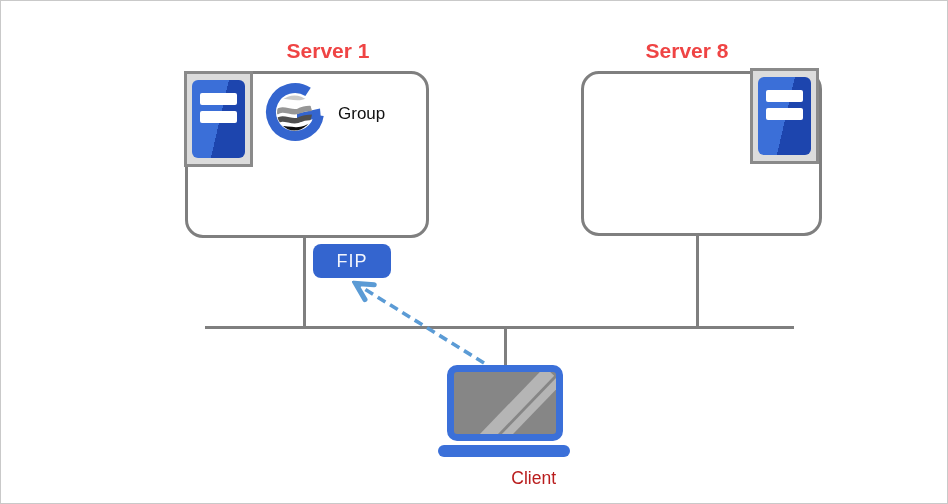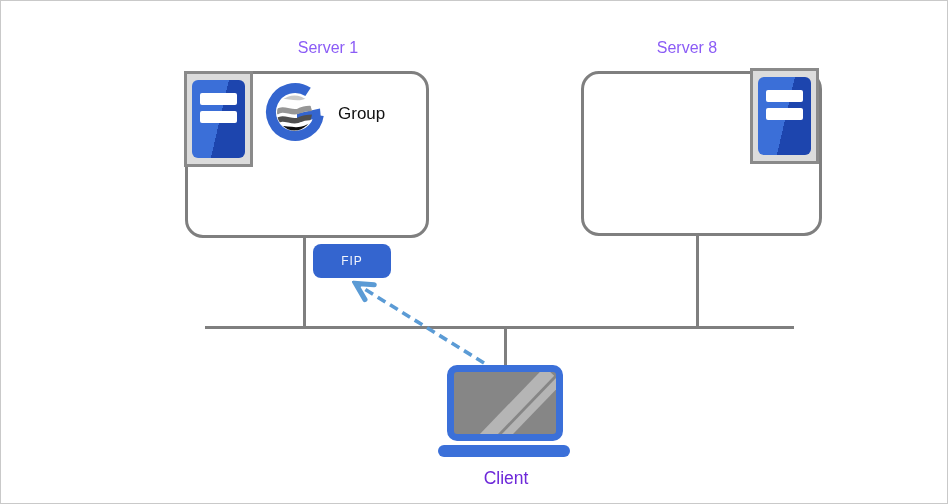--- a/index.html
+++ b/index.html
@@ -3,61 +3,61 @@
 <meta charset="utf-8">
 <style>
   html,body{margin:0;padding:0;background:#fff;font-family:"Liberation Sans",sans-serif;}
   .canvas{position:relative;width:948px;height:504px;background:#ffffff;border:1px solid #c9c9c9;box-sizing:border-box;overflow:hidden;}
 
   
   .node-box{position:absolute;border:3px solid #7f7f7f;border-radius:18px;background:#ffffff;box-sizing:border-box;}
   .box-server1{left:184px;top:70px;width:244px;height:167px;}
   .box-server2{left:580px;top:70px;width:241px;height:165px;}
 
-  .node-title{position:absolute;font-size:16px;color:#8b5cf6;text-align:center;width:166px;}
+  .node-title{position:absolute;font-size:21px;color:#ef4444;text-align:center;width:166px;font-weight:bold;}
   .title-server1{left:244px;top:38px;}
   .title-server2{left:603px;top:38px;}
 
   
   .server-icon{position:absolute;width:69px;height:96px;border:3px solid #8a8a8a;background:#dcdcdc;box-sizing:border-box;}
   .icon-server1{left:183px;top:70px;}
   .icon-server2{left:749px;top:67px;}
   .tower{position:absolute;left:5px;top:6px;width:53px;height:78px;border-radius:6px;
          background:linear-gradient(103deg,#3b6fd8 52%,#1d45ae 52%);}
   .tower .bar{position:absolute;left:8px;width:37px;height:12px;background:#ffffff;border-radius:2px;}
   .tower .bar1{top:13px;}
   .tower .bar2{top:31px;}
 
   
   .group-icon{position:absolute;left:264px;top:80px;width:62px;height:62px;}
   .group-label{position:absolute;left:337px;top:103px;font-size:17px;color:#111;}
 
   
   .fip{position:absolute;left:312px;top:243px;width:78px;height:34px;border-radius:8px;
        display:flex;align-items:center;justify-content:center;
-       font-size:12px;letter-spacing:1px;color:#f2f5fc;}
+       font-size:18px;letter-spacing:1px;color:#f2f5fc;}
 
   
   .gline{position:absolute;background:#7f7f7f;}
   .net-line{left:204px;top:325px;width:589px;height:3px;}
   .s1-drop{left:302px;top:235px;width:3px;height:90px;}
   .s2-drop{left:695px;top:233px;width:3px;height:92px;}
   .client-drop{left:503px;top:328px;width:3px;height:37px;}
 
   
   .laptop-screen{position:absolute;left:446px;top:364px;width:116px;height:76px;
                  border:7px solid #3b70d9;border-radius:10px;background:#868686;
                  box-sizing:border-box;overflow:hidden;}
   .glare{position:absolute;background:#b5b5b5;}
   .glare1{left:56px;top:-14px;width:13px;height:95px;transform:rotate(44deg);}
   .glare2{left:77px;top:-14px;width:8px;height:95px;transform:rotate(44deg);}
   .laptop-base{position:absolute;left:437px;top:444px;width:132px;height:12px;
                border-radius:7px;background:#3b70d9;}
-  .client-label{position:absolute;left:455px;top:467px;width:100px;text-align:center;
-                font-size:17.5px;color:#6d28d9;}
+  .client-label{position:absolute;left:455px;top:467px;width:100px;text-align:right;
+                font-size:17.5px;color:#b91c1c;}
 
   .arrow-overlay{position:absolute;left:0;top:0;width:948px;height:504px;pointer-events:none;}
 </style>
 </head>
 <body>
 
 <div class="canvas">
 
   <div class="node-title title-server1">Server 1</div>
   <div class="node-title title-server2">Server 8</div>

